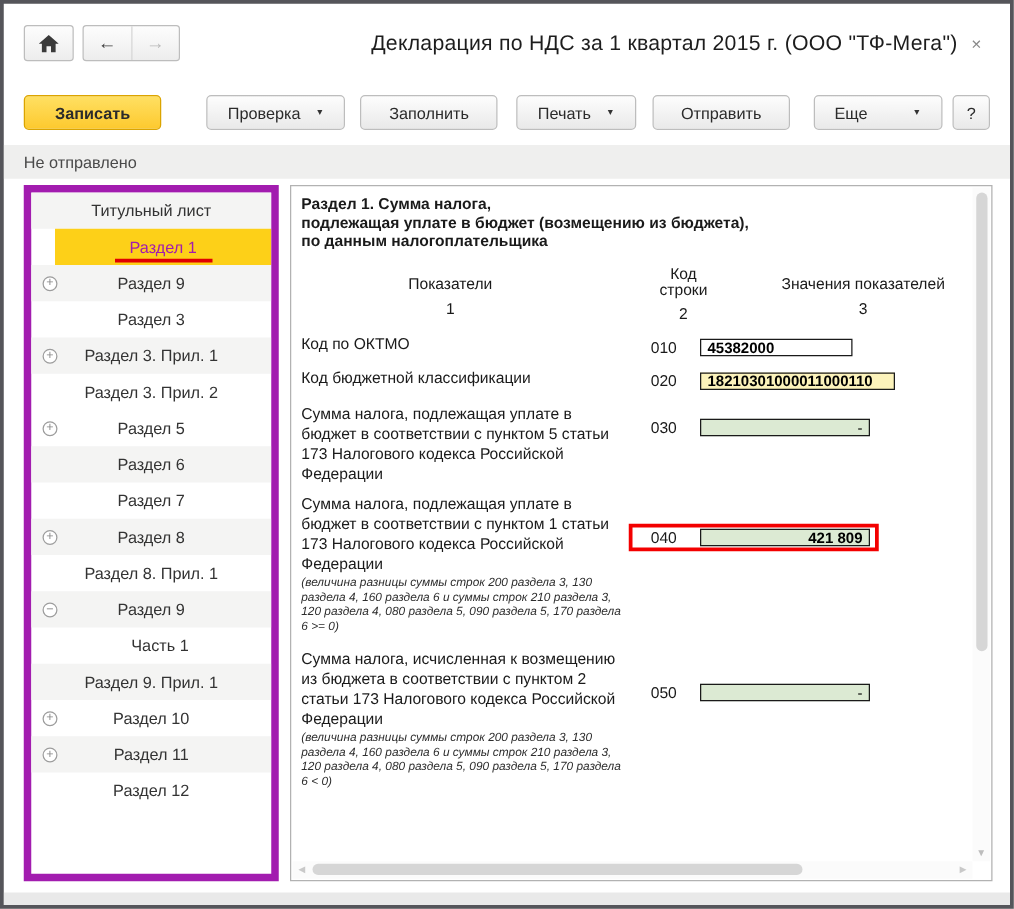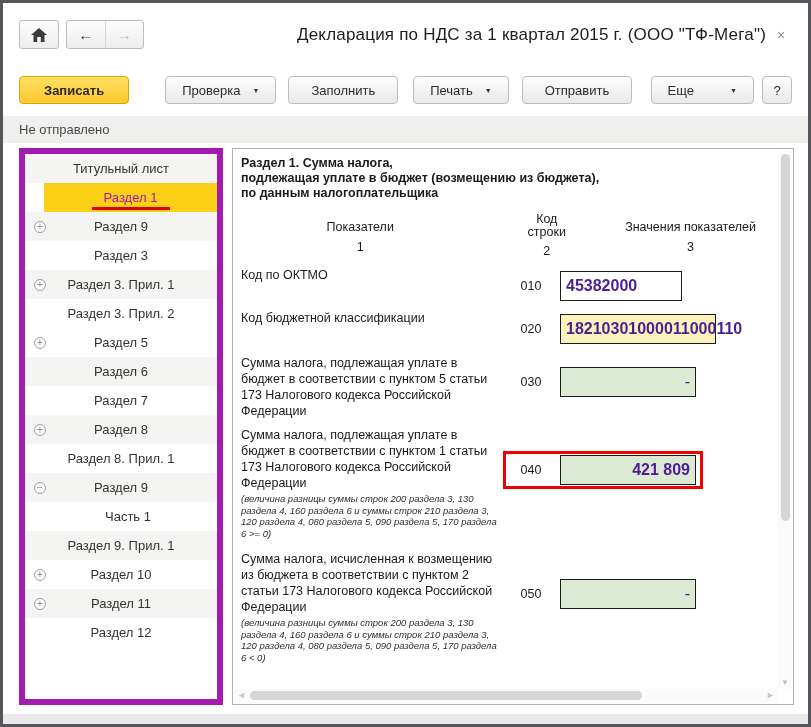--- a/index.html
+++ b/index.html
@@ -129,22 +129,22 @@
   .frow { display: flex; align-items: flex-start; margin-bottom: 5px; }
   .flabel { width: 262px; font-size: 12.5px; color: #1a1a1a; line-height: 16px; }
   .fnote  { font-size: 9.5px; font-style: italic; color: #2e2e2e; line-height: 11.5px; margin-top: 2px; }
   .fgroup {
     display: flex; align-items: center;
     border: 3px solid transparent; padding: 1px 4px;
   }
   .fgroup.hl { border-color: #f30000; }
   .fcode { width: 42px; text-align: center; font-size: 12.5px; color: #1a1a1a; flex: 0 0 auto; }
   .ffield {
-    height: 30px; border: 1px solid #1a1a1a; background: #fff;
-    font-size: 16px; color: #4c1d95; padding: 0 5px;
+    height: 14px; border: 1px solid #1a1a1a; background: #fff;
+    font-size: 12px; color: #000000; padding: 0 5px;
     display: flex; align-items: center; margin-left: 8px;
   }
   .ffield.bold { font-weight: bold; }
   .ffield.right { justify-content: flex-end; }
   .ffield.green { background: #dcead3; }
   .ffield.cream { background: #fcf3bb; }
   .frow-010 .ffield { width: 122px; }
   .frow-020 .ffield { width: 156px; }
   .frow-030 .ffield, .frow-040 .ffield, .frow-050 .ffield { width: 136px; }
   .frow-030 .fgroup { margin-top: 8px; }

